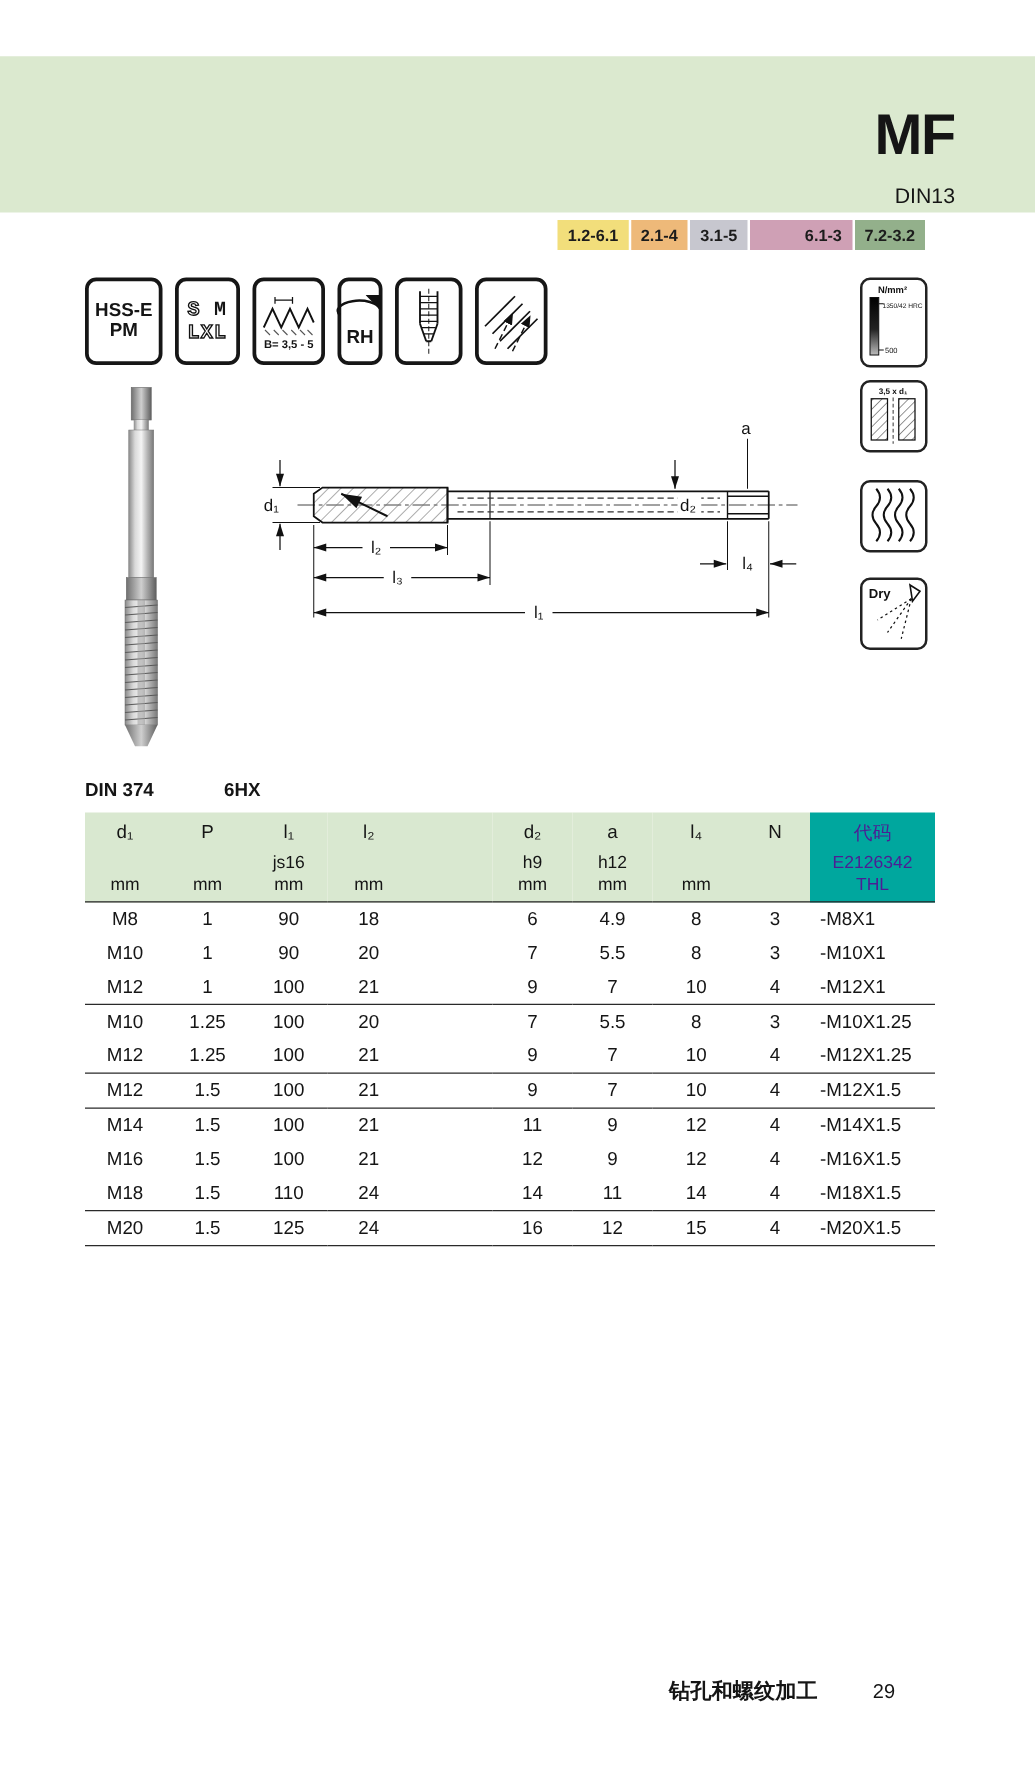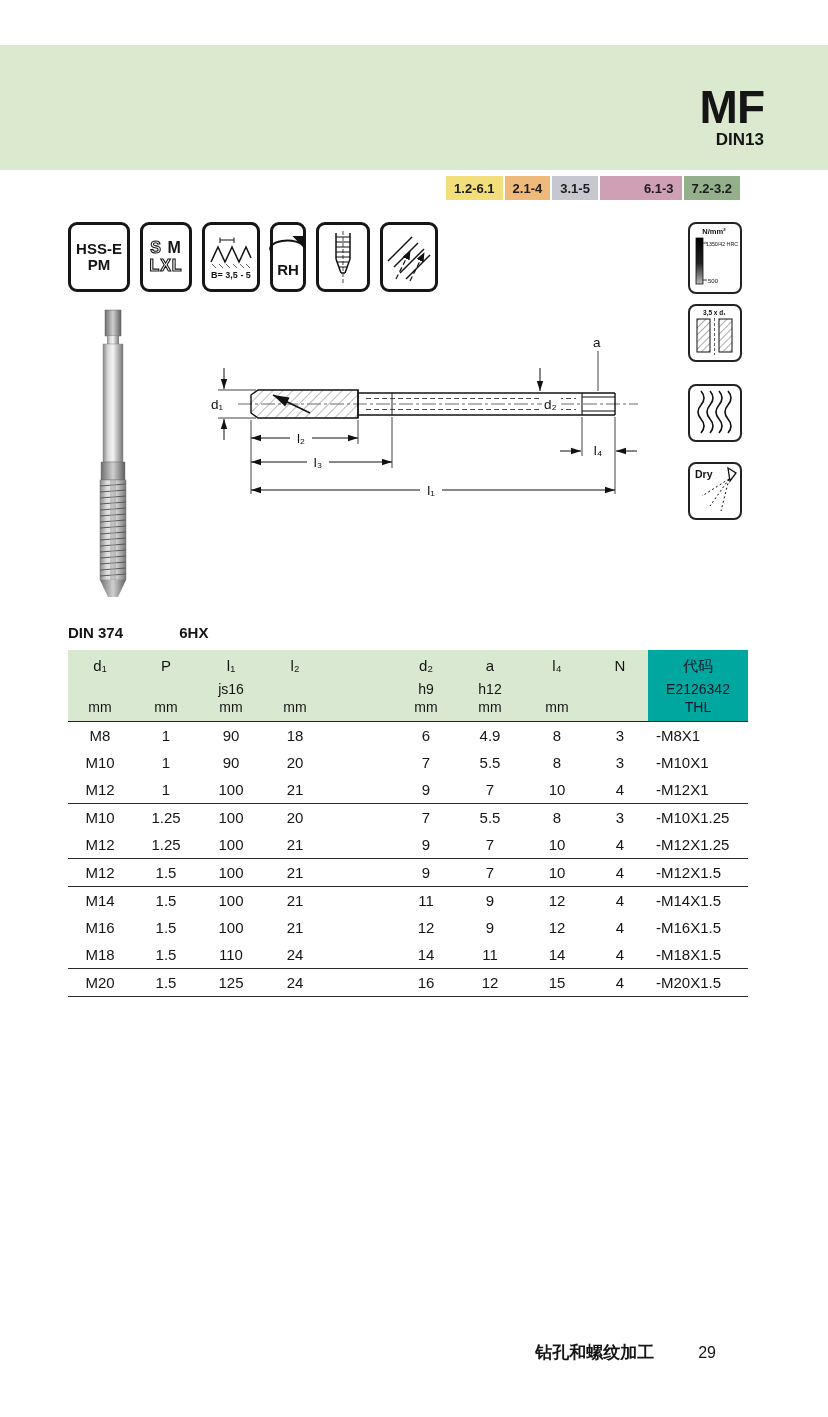--- a/index.html
+++ b/index.html
@@ -3,49 +3,49 @@
 <meta charset="utf-8">
 <style>
   html,body{margin:0;padding:0;background:#e9e9e9;}
   .page{position:relative;width:828px;height:1417px;margin:0 auto;background:#fff;
         font-family:"Liberation Sans","DejaVu Sans",sans-serif;color:#151515;overflow:hidden;
         box-shadow:0 0 4px rgba(0,0,0,.25);}
   
   .band{position:absolute;top:45px;left:0;width:100%;height:125px;background:var(--band,#dbe9cf);}
   .mf-block{position:absolute;top:84px;right:64px;text-align:right;line-height:1;}
   .mf-code{font-size:46px;font-weight:bold;letter-spacing:-1px;}
-  .mf-std{font-size:17px;font-weight:bold;margin-top:1px;}
+  .mf-std{font-size:17px;font-weight:normal;margin-top:18px;}
   
   .chips{position:absolute;top:176px;right:88px;display:flex;gap:2px;}
   .chip{height:24px;padding:0 8px;display:flex;align-items:center;font-size:13px;font-weight:bold;color:#1c1c1c;}
   
   .features{position:absolute;top:222px;left:68px;display:flex;gap:10px;align-items:center;}
   .fbox{height:70px;box-sizing:border-box;border:3px solid #161616;border-radius:9px;background:#fff;
         display:flex;flex-direction:column;align-items:center;justify-content:center;}
   .fbox .bl{font-weight:bold;font-size:15px;line-height:1.1;text-align:center;}
-  .sizes{font-size:16px;font-weight:bold;line-height:1.15;text-align:center;letter-spacing:1px;}
+  .sizes{font-size:16px;font-weight:bold;line-height:1.15;text-align:center;letter-spacing:1px;font-family:Liberation Mono, monospace;}
   .outl{color:#777;}
   @supports (-webkit-text-stroke:1px #000){.outl{color:#fff;-webkit-text-stroke:1.1px #111;}}
   .fsub{font-size:9px;font-weight:bold;margin-top:1px;white-space:nowrap;}
   .rh-label{font-size:15px;font-weight:bold;margin-top:1px;}
   
   .sbox{position:absolute;left:688px;width:54px;box-sizing:border-box;border:2.5px solid #222;
         border-radius:8px;background:#fff;overflow:hidden;}
   
   .photo{position:absolute;left:86px;top:308px;}
   .tdraw{position:absolute;left:210px;top:334px;}
   .tdraw text, .sbox text{font-family:"Liberation Sans","DejaVu Sans",sans-serif;}
   
   .din-line{position:absolute;left:68px;top:624px;font-size:15px;font-weight:bold;}
   .din-line .tol{margin-left:52px;}
   .twrap{position:absolute;left:68px;top:650px;width:680px;}
   table{border-collapse:collapse;width:680px;table-layout:fixed;font-size:15px;}
   thead th{background:var(--hdrgreen,#d9e8d0);font-weight:normal;padding:0;vertical-align:top;
            border-bottom:1.5px solid #232323;}
-  thead th.accent{background:var(--accent,#00a79e);color:#0f172a;}
+  thead th.accent{background:var(--accent,#00a79e);color:#4c1d95;}
   .h-sym{height:24px;padding-top:7px;font-size:15px;}
   .h-tol{height:18px;font-size:14px;}
   .h-unit{height:22px;font-size:14px;}
   tbody td{height:27px;text-align:center;padding:0;}
   tbody td.code{text-align:left;padding-left:8px;}
   tbody tr.gend td{border-bottom:1.5px solid #2a2a2a;}
   
   .footer{position:absolute;top:1341px;right:112px;display:flex;align-items:baseline;gap:44px;}
   .f-title{font-size:17px;font-weight:bold;}
   .f-page{font-size:16px;}

